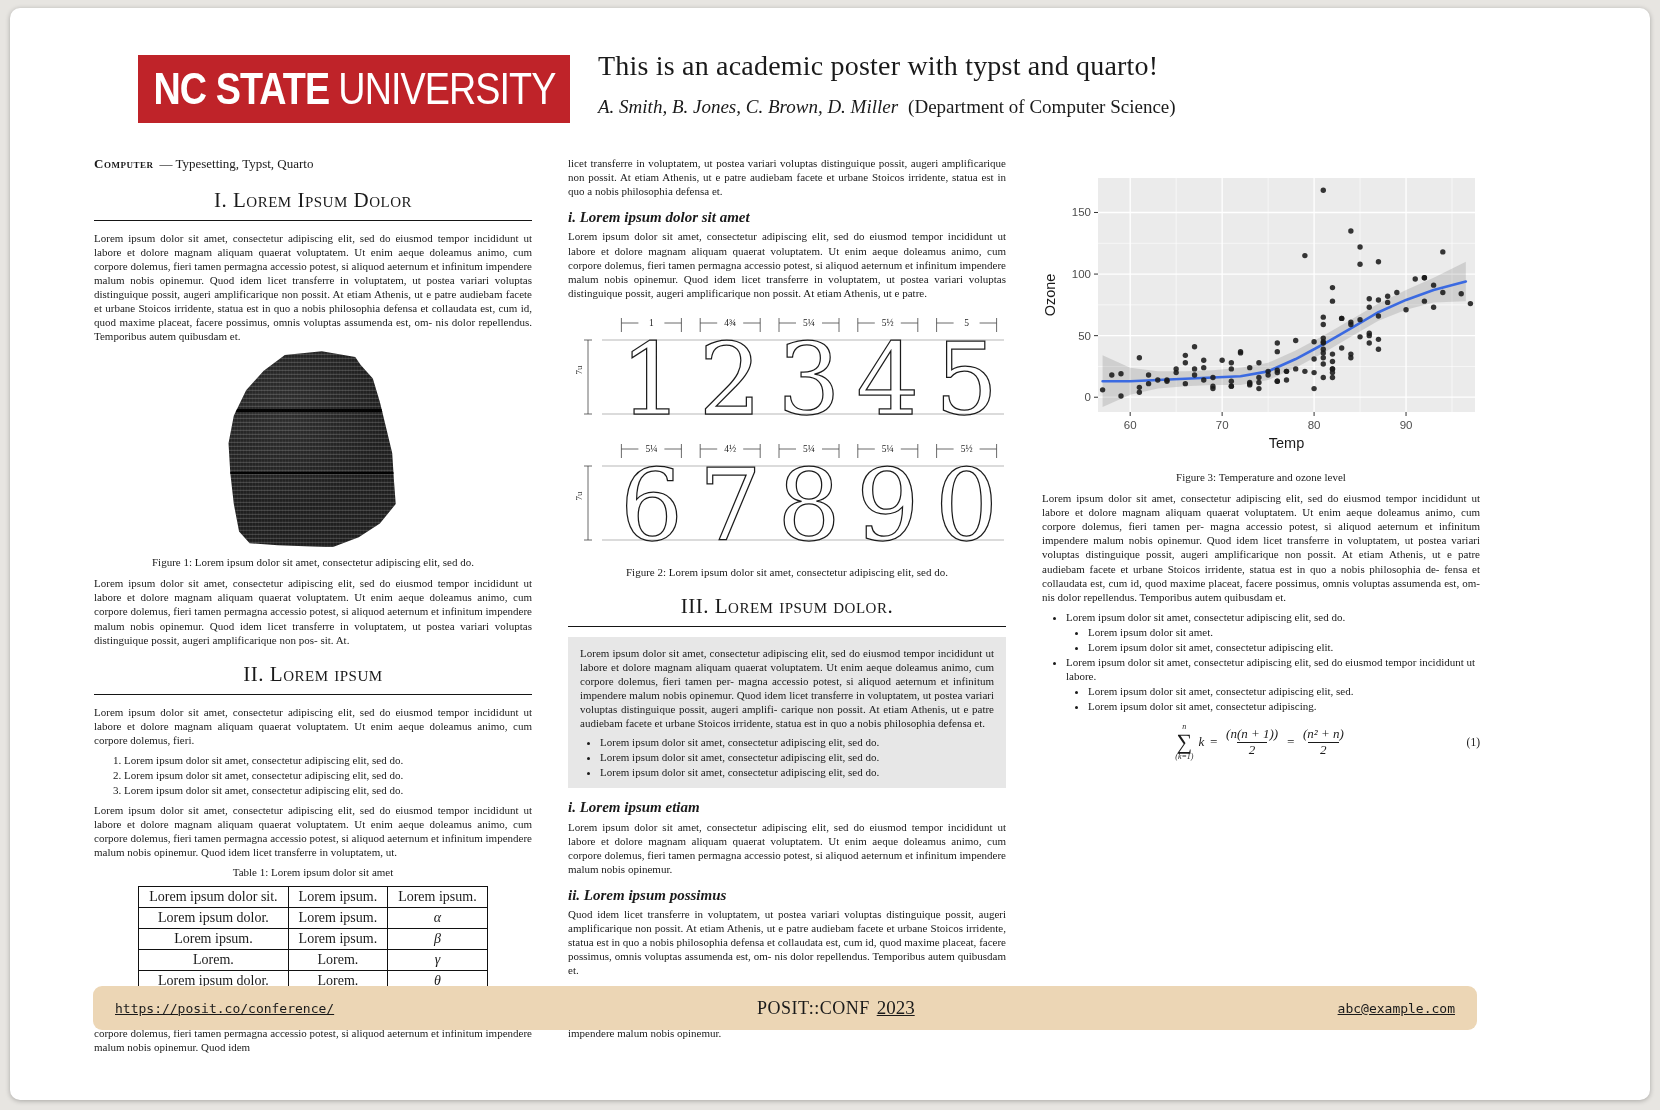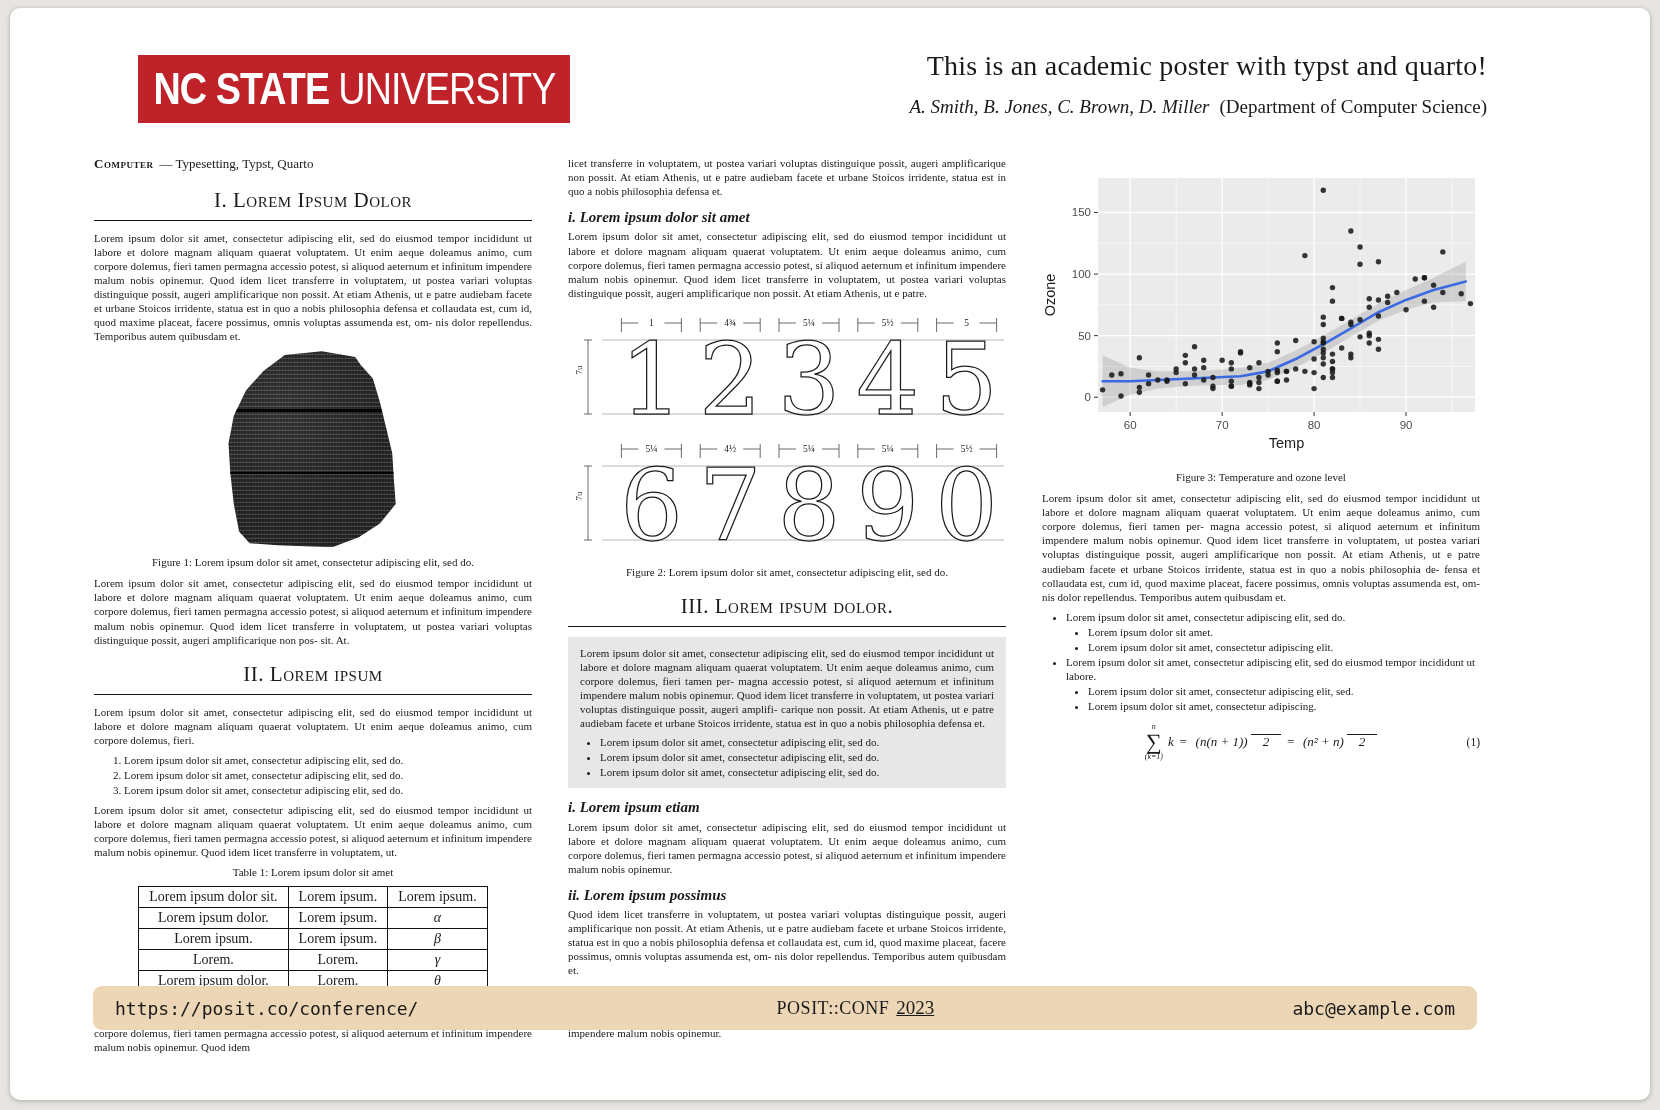--- a/index.html
+++ b/index.html
@@ -9,21 +9,21 @@
   .poster { position:absolute; left:10px; top:8px; width:1640px; height:1092px;
             background:#ffffff; border-radius:10px; box-shadow:0 1px 5px rgba(0,0,0,.28); }
 
   
   .logo { position:absolute; left:128px; top:47px; width:432px; height:68px;
           display:flex; align-items:center; justify-content:center; }
   .logo-inner { white-space:nowrap; transform:scale(.92,1.08); color:#fff;
                 font-family:"Liberation Sans", sans-serif; font-size:41px; letter-spacing:-1px; }
   .logo-bold { font-weight:700; }
   .logo-light { font-weight:400; margin-left:10px; }
-  .head-block { position:absolute; left:617px; top:42px; width:860px; text-align:right; }
+  .head-block { position:absolute; left:588px; top:42px; width:860px; text-align:left; }
   .title { font-size:28px; letter-spacing:.2px; }
   .authors { margin-top:14px; font-size:19px; }
   .authors .names { font-style:italic; }
   .authors .affil { font-style:normal; margin-left:10px; }
 
   
   .col { position:absolute; top:148px; width:438px; font-size:11px; line-height:1.28; }
   .col-left { left:84px; }
   .col-mid { left:558px; }
   .col-right { left:1032px; }
@@ -77,29 +77,29 @@
 
   
   .chart-wrap { margin-top:14px; }
 
   
   .equation { position:relative; margin:10px 0 4px; display:flex; justify-content:center;
               align-items:center; font-style:italic; font-size:13px; gap:5px; }
   .sumblock { display:inline-flex; flex-direction:column; align-items:center; line-height:1; font-style:normal; }
   .sumblock .lim { font-size:8px; font-style:italic; }
   .sumblock .sigma { font-size:22px; }
-  .frac { display:inline-flex; align-items:center; line-height:1.15; }
+  .frac { display:inline-flex; flex-direction:column; align-items:center; line-height:1.15; }
   .frac .num { padding:0 3px; }
   .frac .den { border-top:1px solid #1a1a1a; padding:0 12px; }
   .eqnum { position:absolute; right:0; top:50%; transform:translateY(-50%); font-style:normal; font-size:11.5px; }
 
   
   .footer { position:absolute; left:83px; top:978px; width:1384px; height:44px; background:#ecd6b5;
             border-radius:9px; display:flex; align-items:center; padding:0 22px; }
-  .footer .f-left, .footer .f-right { font-family:"DejaVu Sans Mono", monospace; font-size:18px; }
+  .footer .f-left, .footer .f-right { font-family:"DejaVu Sans Mono", monospace; font-size:13px;text-decoration:underline; }
   .footer .f-center { flex:1; text-align:center; }
   .f-conf { font-variant:small-caps; font-size:18px; letter-spacing:.5px; }
   .f-year { font-size:19px; margin-left:7px;text-decoration:underline; }
 </style>
 </head>
 <body>
 
 <div class="poster">
 
   <div class="logo" style="background: rgb(191, 35, 41);">

